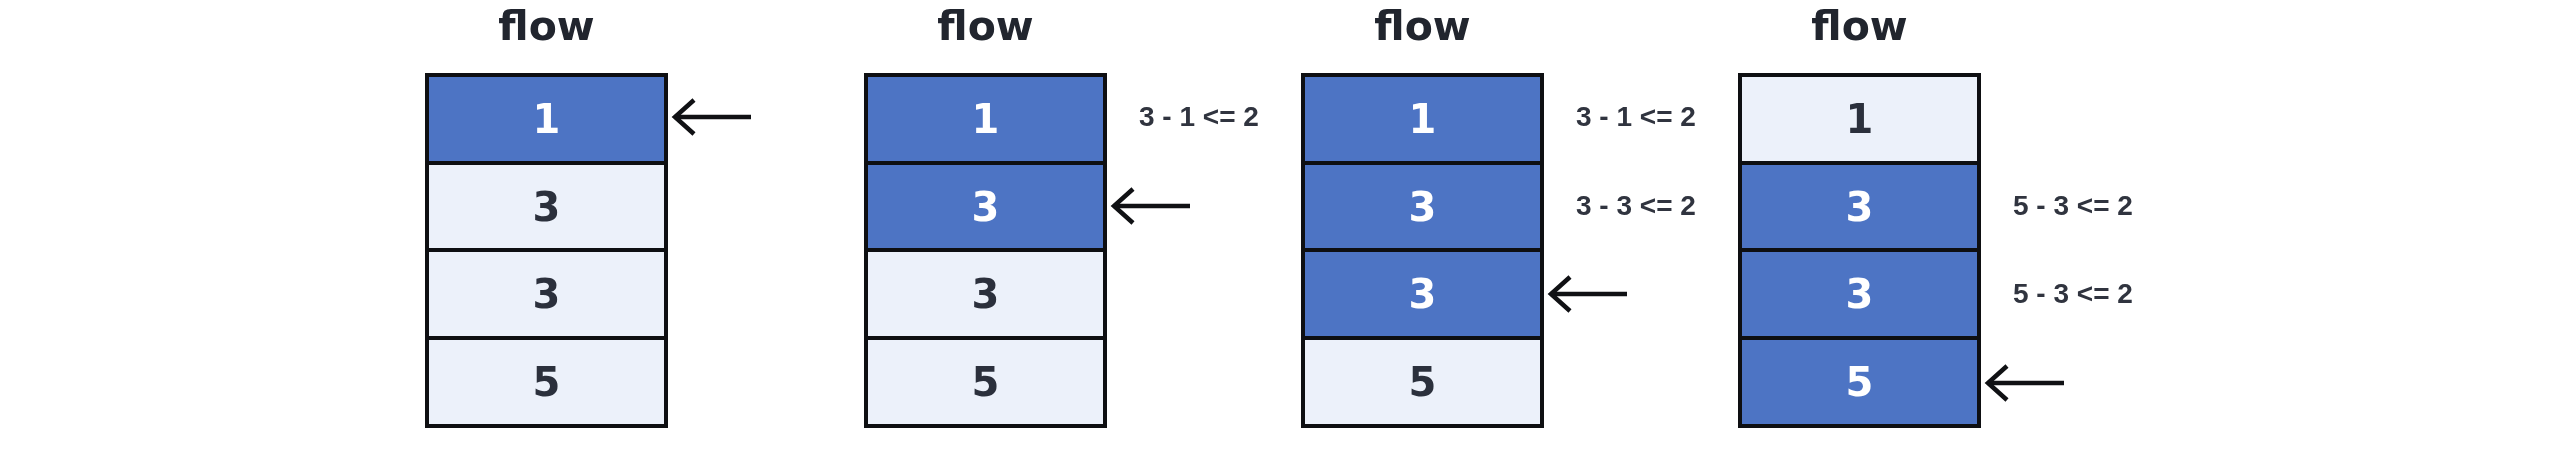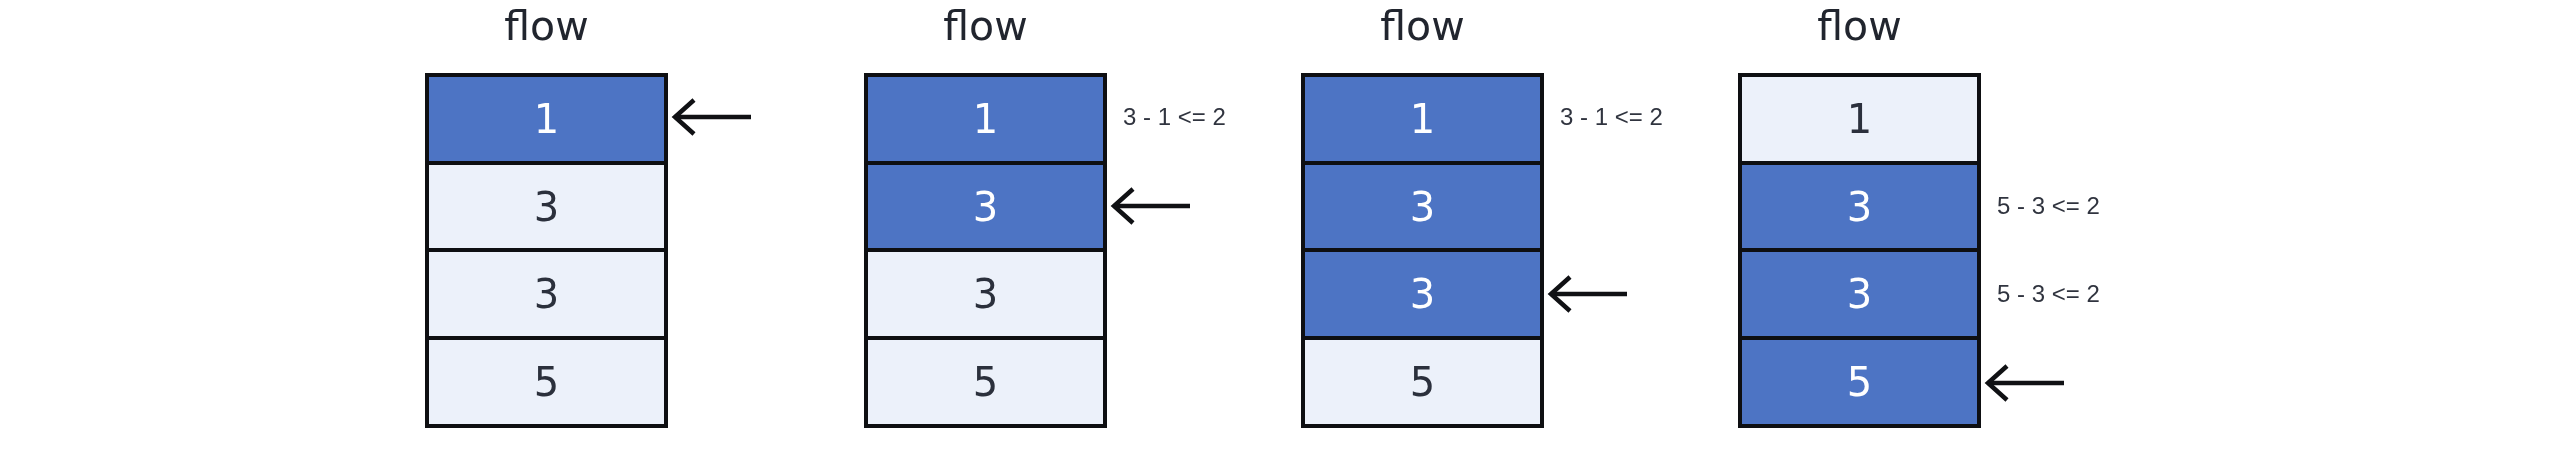--- a/index.html
+++ b/index.html
@@ -12,20 +12,21 @@
     height: 456px;
     position: relative;
     overflow: hidden;
     font-family: "DejaVu Sans", "Liberation Sans", sans-serif;
   }
   .panel {
     position: absolute;
     top: 0;
     width: 470px;
     height: 380px;
+    font-weight: bold;
   }
   .p0 { left: 425px; }
   .p1 { left: 864px; }
   .p2 { left: 1301px; }
   .p3 { left: 1738px; }
 
   .title {
     position: absolute;
     top: 2px;
     left: 0;
@@ -62,25 +63,25 @@
   .box.hl { background: var(--active-color, #4d74c4); }
   .box.hl .num { color: #ffffff; }
 
   .b0 { top: 0; }
   .b1 { top: 87.5px; }
   .b2 { top: 175px; }
   .b3 { top: 262.5px; }
 
   .annotation {
     position: absolute;
-    left: 259px;
+    left: 275px;
     width: 200px;
     transform: translateY(-50%);
     font-family: "Liberation Sans", sans-serif;
-    font-size: 24px;
+    font-size: 28px;
     white-space: nowrap;
     color: var(--annotation-color, #30343f);
   }
   .row0 { top: 117px; }
   .row1 { top: 206px; }
   .row2 { top: 294px; }
   .row3 { top: 383px; }
 
   .arrow {
     position: absolute;
@@ -160,20 +161,21 @@
         <span class="num">3</span>
       </div>
     <div class="box b2 hl">
         <span class="num">3</span>
       </div>
     <div class="box b3">
         <span class="num">5</span>
       </div>
   </div>
   <div class="annotation row0">3 - 1 &lt;= 2</div>
+  <div class="annotation row1">3 - 3 &lt;= 2</div>
   <div class="annotation row2"></div>
   <div class="annotation row3"></div>
   <div class="arrow" style="top: 294.25px;">
     <svg width="86" height="48" viewBox="0 0 86 48" fill="none">
       <line x1="5" y1="24" x2="80" y2="24" stroke="#101114" stroke-width="4.5"></line>
       <polyline points="23,7 4,24 23,41" stroke="#101114" stroke-width="4.5" fill="none"></polyline>
     </svg>
   </div>
 </div>
 

